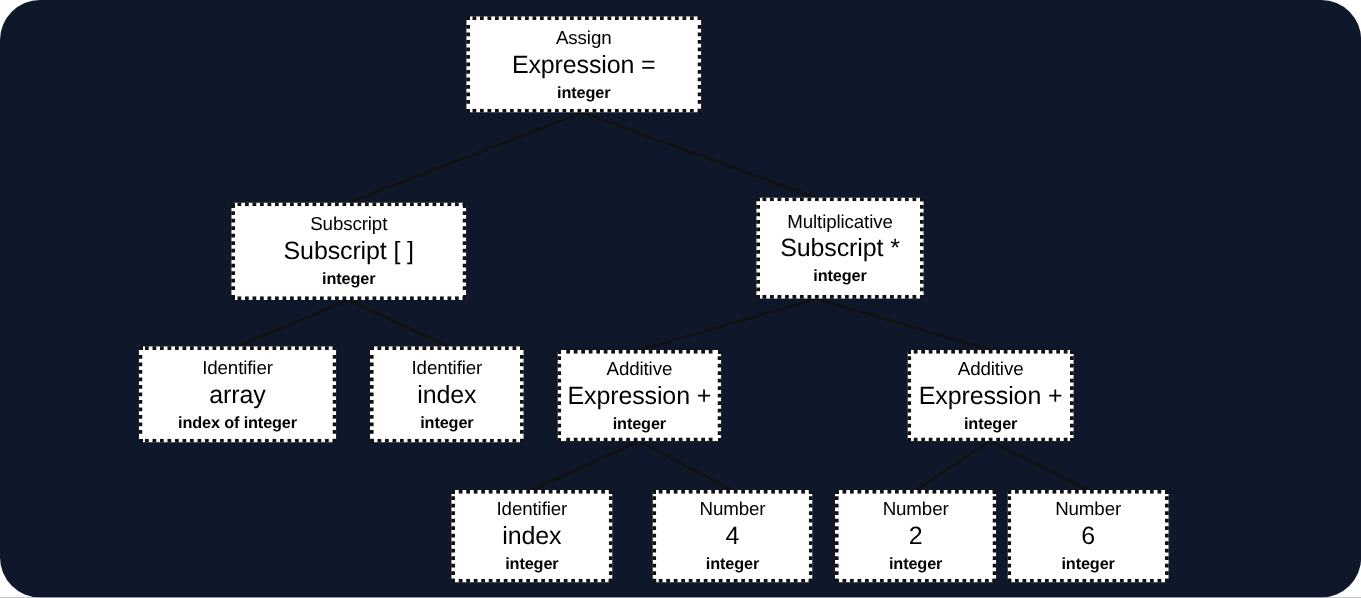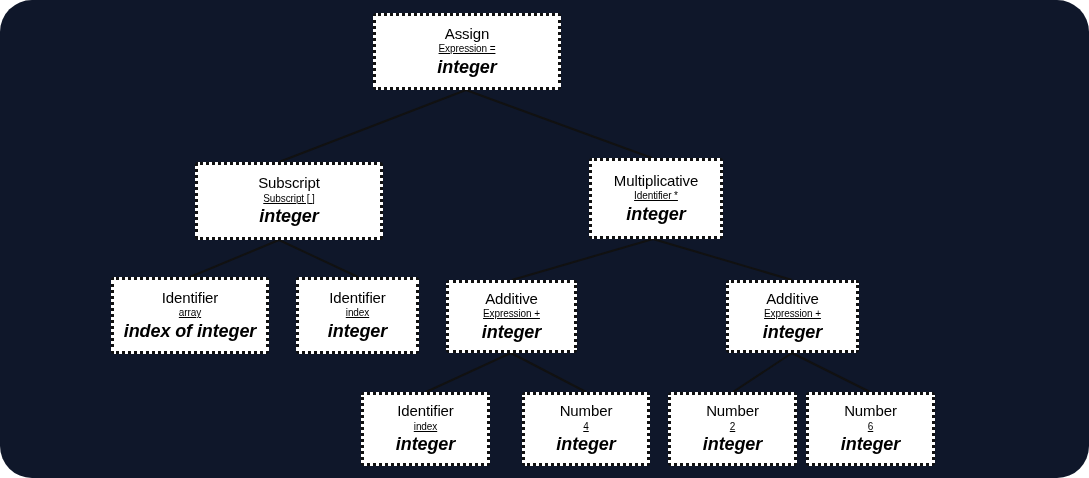--- a/index.html
+++ b/index.html
@@ -41,31 +41,29 @@
     line-height: 1.28;
     padding: 2px 4px;
   }
   .node-kind {
     font-size: 15px;
     font-weight: normal;
     white-space: nowrap;
     letter-spacing: -0.1px;
   }
   .node-lexeme {
-    font-size: 10px;
+    font-size: 20px;
     font-weight: normal;
     white-space: nowrap;
     letter-spacing: -0.1px;
-    text-decoration: underline;
   }
   .node-lexeme:empty { display: none; }
   .node-type {
-    font-size: 18px;
+    font-size: 13px;
     font-weight: bold;
-    font-style: italic;
     white-space: nowrap;
     letter-spacing: -0.1px;
   }
 </style>
 </head>
 <body>
 
 <div id="parse-tree-figure">
   <svg id="edge-layer" viewBox="0 0 1089 478" width="1089" height="478">
       <line x1="466" y1="90" x2="279" y2="162" stroke="#111111" stroke-width="2"></line>
@@ -78,28 +76,28 @@
       <line x1="511" y1="353" x2="586" y2="392" stroke="#111111" stroke-width="2"></line>
       <line x1="792" y1="353" x2="733" y2="392" stroke="#111111" stroke-width="2"></line>
       <line x1="792" y1="353" x2="870" y2="392" stroke="#111111" stroke-width="2"></line>
     </svg>
   <div id="node-layer">
       <div class="tree-node" style="left: 373px; top: 13px; width: 188px; height: 77px;">
         <div class="node-kind">Assign</div>
         <div class="node-lexeme">Expression =</div>
         <div class="node-type">integer</div>
       </div>
-      <div class="tree-node" style="left: 195px; top: 162px; width: 188px; height: 78px;">
+      <div class="tree-node" style="left: 185px; top: 162px; width: 188px; height: 78px;">
         <div class="node-kind">Subscript</div>
         <div class="node-lexeme">Subscript [ ]</div>
         <div class="node-type">integer</div>
       </div>
-      <div class="tree-node" style="left: 589px; top: 158px; width: 134px; height: 81px;">
+      <div class="tree-node" style="left: 605px; top: 158px; width: 134px; height: 81px;">
         <div class="node-kind">Multiplicative</div>
-        <div class="node-lexeme">Identifier *</div>
+        <div class="node-lexeme">Subscript *</div>
         <div class="node-type">integer</div>
       </div>
       <div class="tree-node" style="left: 111px; top: 277px; width: 158px; height: 77px;">
         <div class="node-kind">Identifier</div>
         <div class="node-lexeme">array</div>
         <div class="node-type">index of integer</div>
       </div>
       <div class="tree-node" style="left: 296px; top: 277px; width: 123px; height: 77px;">
         <div class="node-kind">Identifier</div>
         <div class="node-lexeme">index</div>

